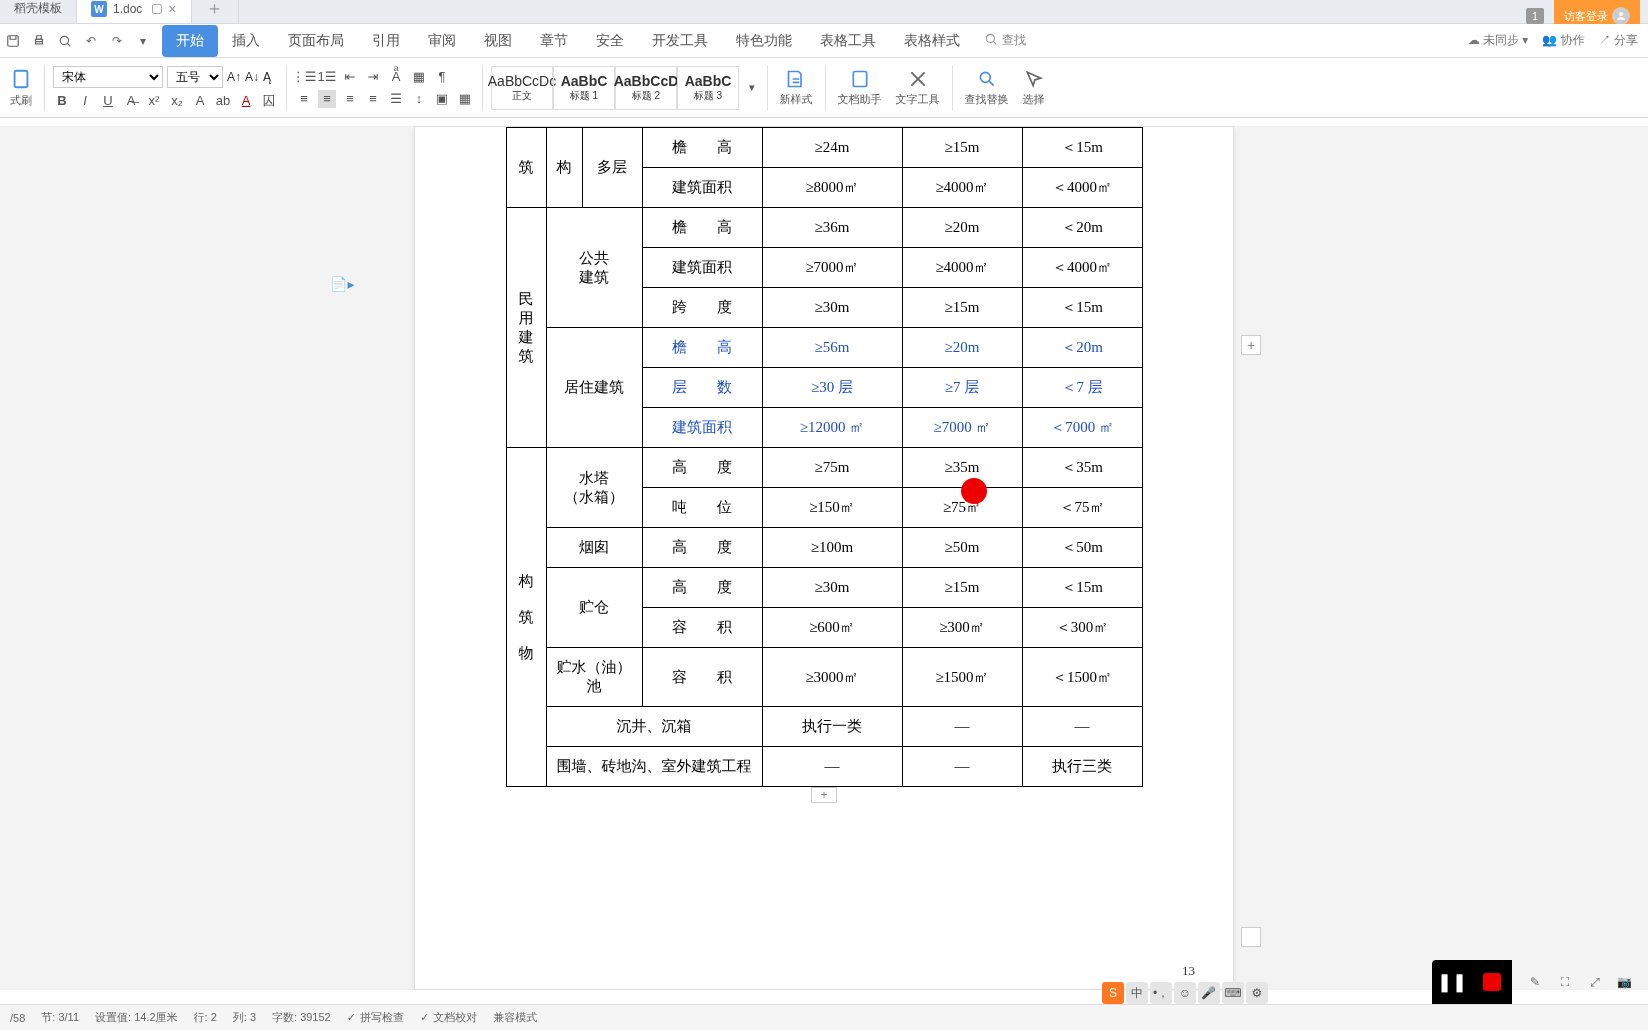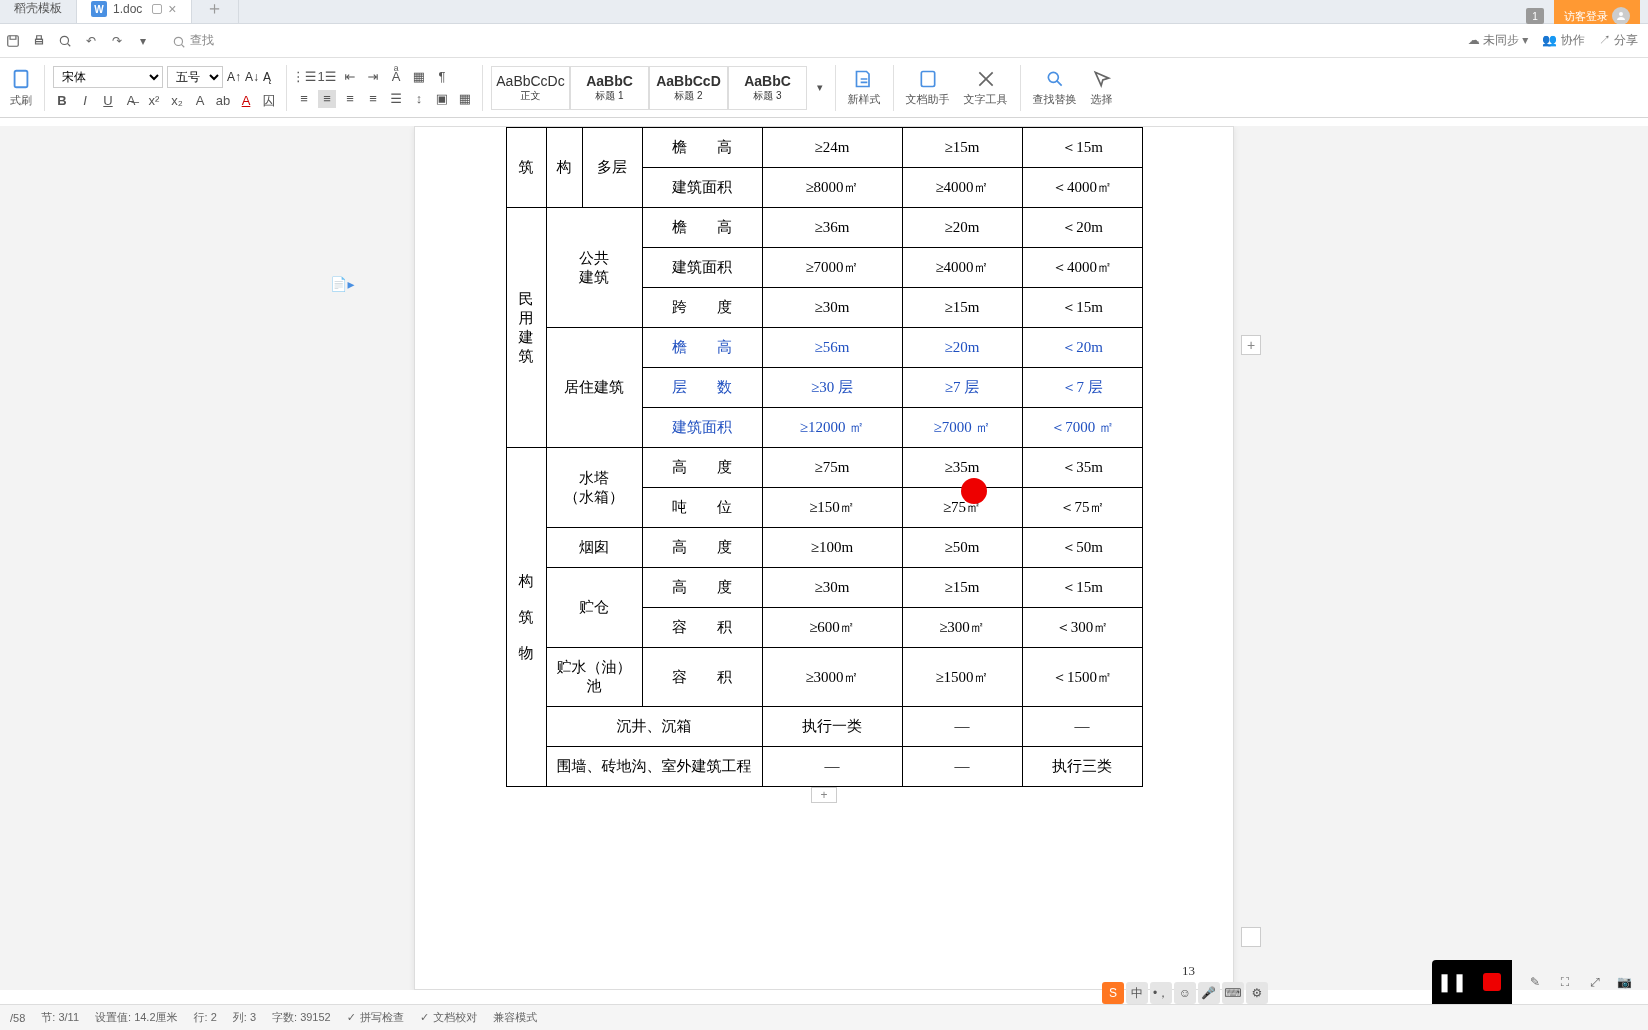--- a/index.html
+++ b/index.html
@@ -70,42 +70,42 @@
   padding: 7px 14px;
   font-size: 14px;
   color: #555;
   cursor: pointer;
 }
 .menubar .mtab.active {
   background: #4a90e2;
   color: #fff;
   border-radius: 4px;
 }
-.menubar .search-area { display:flex;align-items:flex-end;gap:4px;margin-left:10px;color:#888; }
+.menubar .search-area { display:flex;align-items:flex-start;gap:4px;margin-left:10px;color:#888; }
 .menubar-right { position:absolute;right:10px;display:flex;align-items:center;gap:14px;color:#777;font-size:12px; }
 
 
 .ribbon {
   height: 60px;
   background:#fff;
   border-bottom:1px solid #d5d5d5;
   display:flex;
   align-items:center;
   padding: 0 6px;
   gap: 6px;
 }
 .ribbon .group { display:flex;flex-direction:column;align-items:center;gap:3px;color:#555;font-size:11px;padding:0 4px; }
 .ribbon .sep { width:1px;height:46px;background:#e0e0e0;margin:0 2px; }
 .ribbon .ico { display:flex;align-items:center;justify-content:center;color:#666; }
 .ribbon .font-row { display:flex;align-items:center;gap:4px; }
 .ribbon select { font-size:12px;padding:2px 4px;border:1px solid #ccc;background:#fff; }
 .ribbon .btnrow { display:flex;gap:5px;align-items:center; }
 .ribbon .btnrow .ib { width:18px;height:18px;display:flex;align-items:center;justify-content:center;font-size:13px;color:#555; }
 .ribbon .styles { display:flex;gap:0; }
-.ribbon .style-box { width:79px;height:44px;border:1px solid #ddd;display:flex;flex-direction:column;align-items:center;justify-content:center;font-size:10px; }
+.ribbon .style-box { width:62px;height:44px;border:1px solid #ddd;display:flex;flex-direction:column;align-items:center;justify-content:center;font-size:10px; }
 .ribbon .style-box .big { font-size:14px;color:#333; }
 .ribbon .style-box.first { border-left:1px solid #ddd; }
 
 
 .doc-area {
   position:absolute;
   top: 126px;
   bottom: 40px;
   left:0; right:0;
   background:#f3f3f3;
@@ -260,20 +260,34 @@
       </span>
     <span class="ico">
         <svg width="14" height="14" viewBox="0 0 24 24" fill="none" stroke="#666" stroke-width="2">
           <circle cx="11" cy="11" r="7"></circle>
           <path d="m21 21-5-5"></path>
         </svg>
       </span>
     <span class="ico">↶</span>
     <span class="ico">↷</span>
     <span class="ico">▾</span>
+  </div>
+  <div class="tabs">
+    <span class="mtab active">开始</span>
+    <span class="mtab">插入</span>
+    <span class="mtab">页面布局</span>
+    <span class="mtab">引用</span>
+    <span class="mtab">审阅</span>
+    <span class="mtab">视图</span>
+    <span class="mtab">章节</span>
+    <span class="mtab">安全</span>
+    <span class="mtab">开发工具</span>
+    <span class="mtab">特色功能</span>
+    <span class="mtab">表格工具</span>
+    <span class="mtab">表格样式</span>
   </div>
   <div class="search-area">
     <svg width="14" height="14" viewBox="0 0 24 24" fill="none" stroke="#999" stroke-width="2">
         <circle cx="11" cy="11" r="7"></circle>
         <path d="m21 21-5-5"></path>
       </svg>
     <span>查找</span>
   </div>
   <div class="menubar-right">
     <span>☁ <span>未同步</span> ▾</span>

